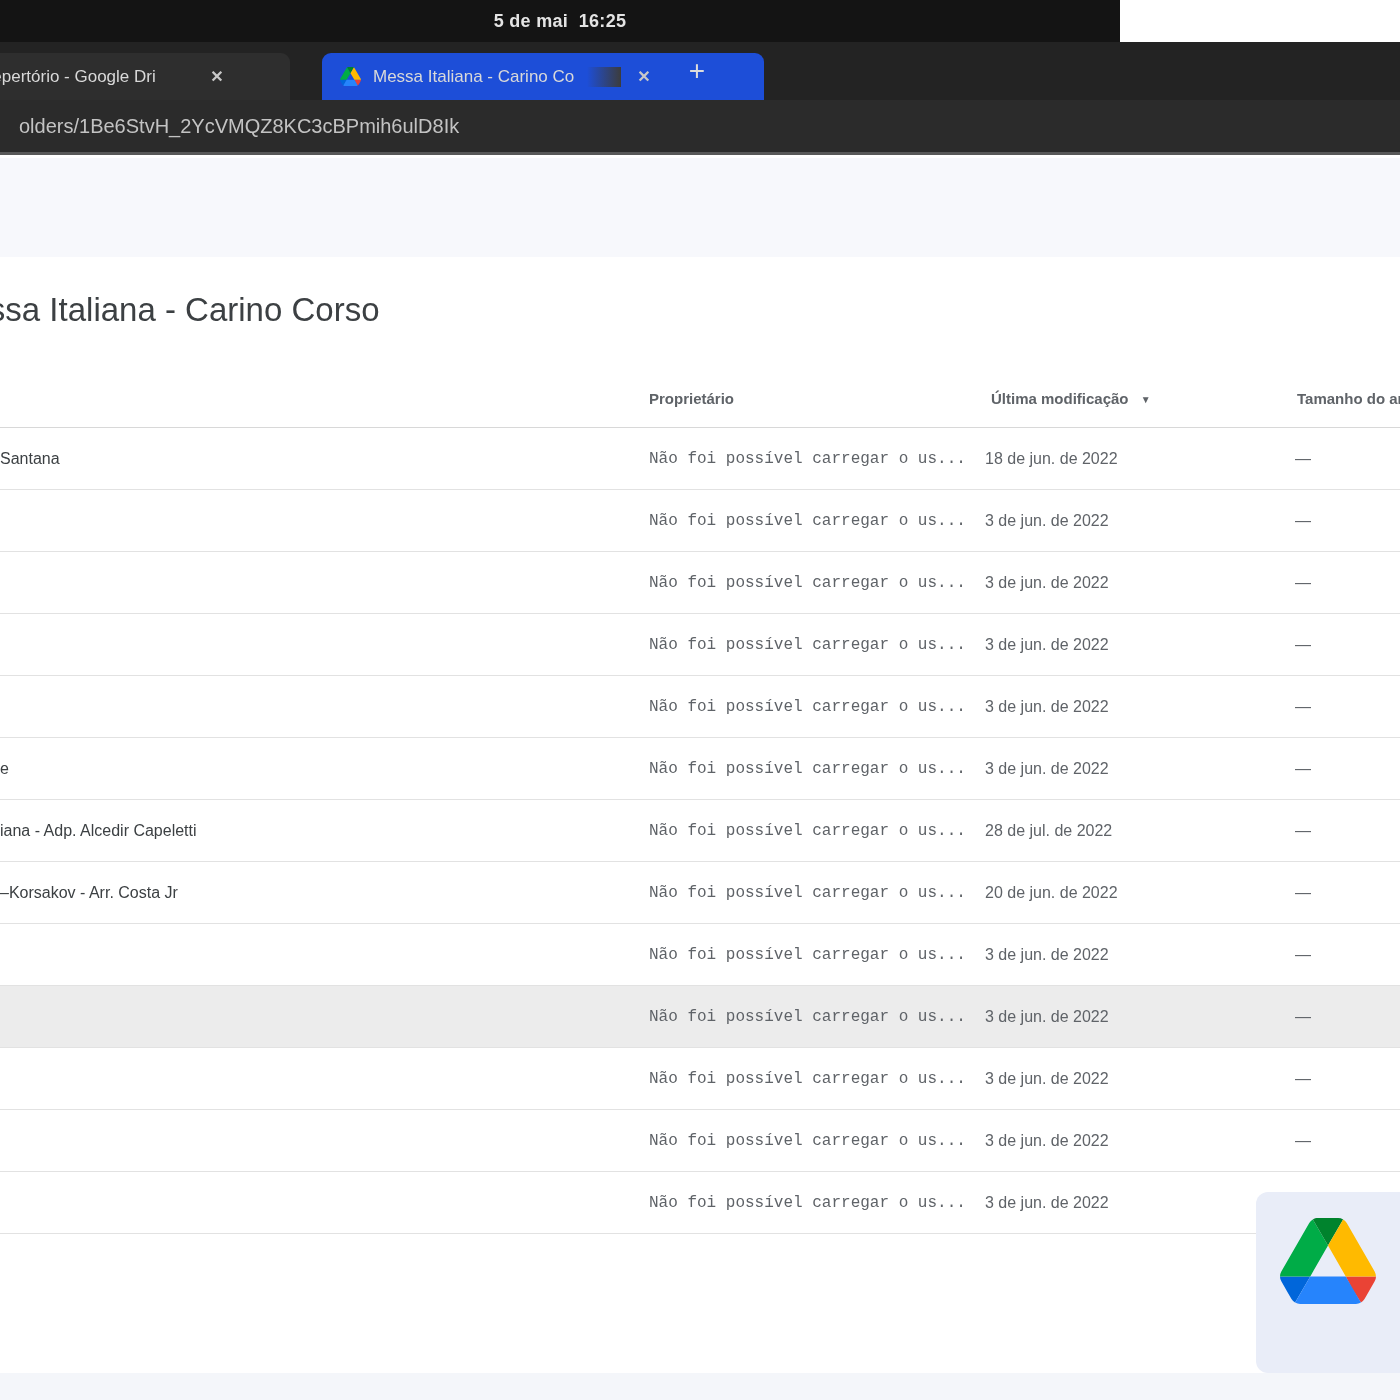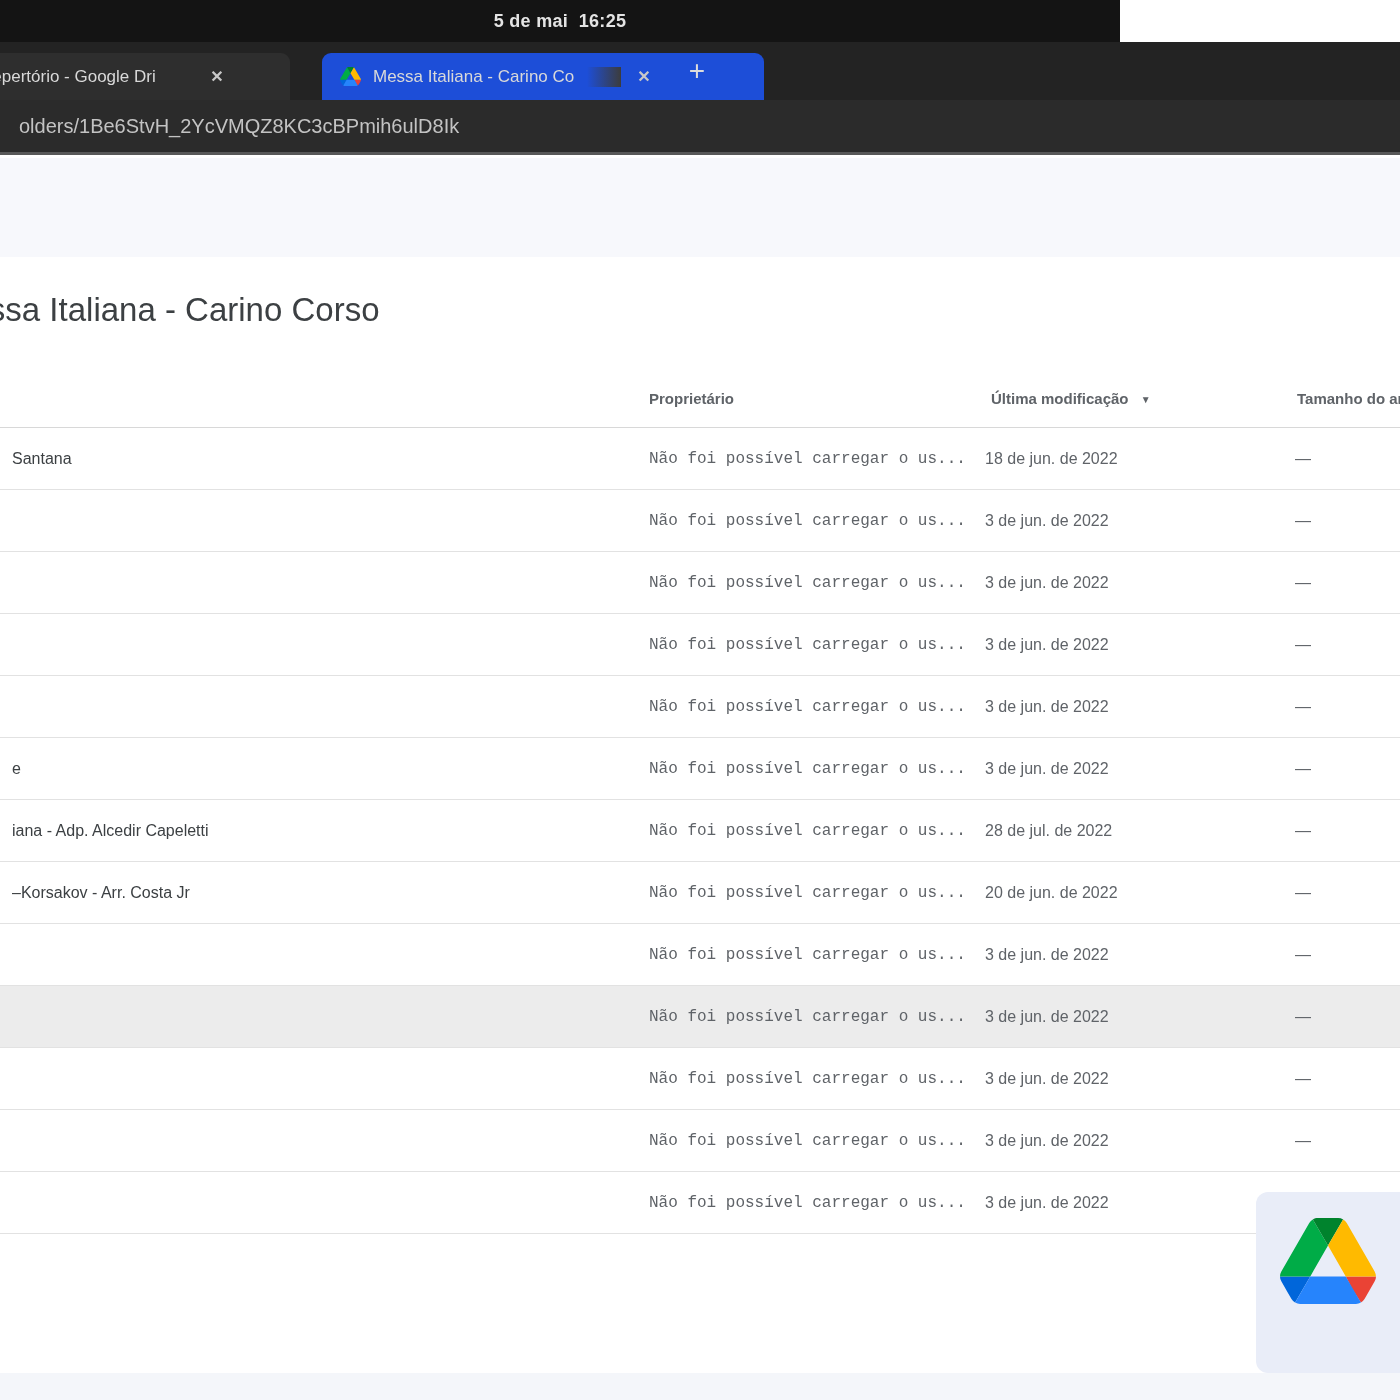--- a/index.html
+++ b/index.html
@@ -50,21 +50,21 @@
   .th { position:absolute; bottom:20px; color:#5f6368; font-size:15px; font-weight:700; white-space:nowrap; }
   .th-owner { left:649px; }
   .th-modified { left:985px;margin-left:6px; }
   .th-size { left:1297px; }
   .sort-icon { display:inline-block; margin-left:8px; font-size:10px; color:#5f6368;
     transform:translateY(-1px); }
 
   .row { position:relative; height:62px; border-bottom:1px solid #e2e2e2; background:#ffffff; }
   .row.highlighted { background:#ececec; }
   .cell { position:absolute; top:50%; transform:translateY(-50%); white-space:nowrap; font-size:16px; }
-  .cell-name { left:12px; width:630px; overflow:hidden; color:#3c4043; }
+  .cell-name { left:0; width:630px; overflow:hidden; color:#3c4043; }
   .cell-owner { left:649px; width:325px; overflow:hidden; color:#5f6368;font-family:Liberation Mono, monospace; }
   .cell-modified { left:985px; width:230px; color:#5f6368; }
   .cell-size { left:1295px; color:#5f6368; }
 
   
   .drive-card { position:absolute; top:1192px; left:1256px; width:144px; height:181px;
     background:#e9edf8; border-radius:12px 0 0 12px; z-index:5; }
   .drive-card svg { position:absolute; left:24px; top:26px; width:96px; height:86px; }
 
   

